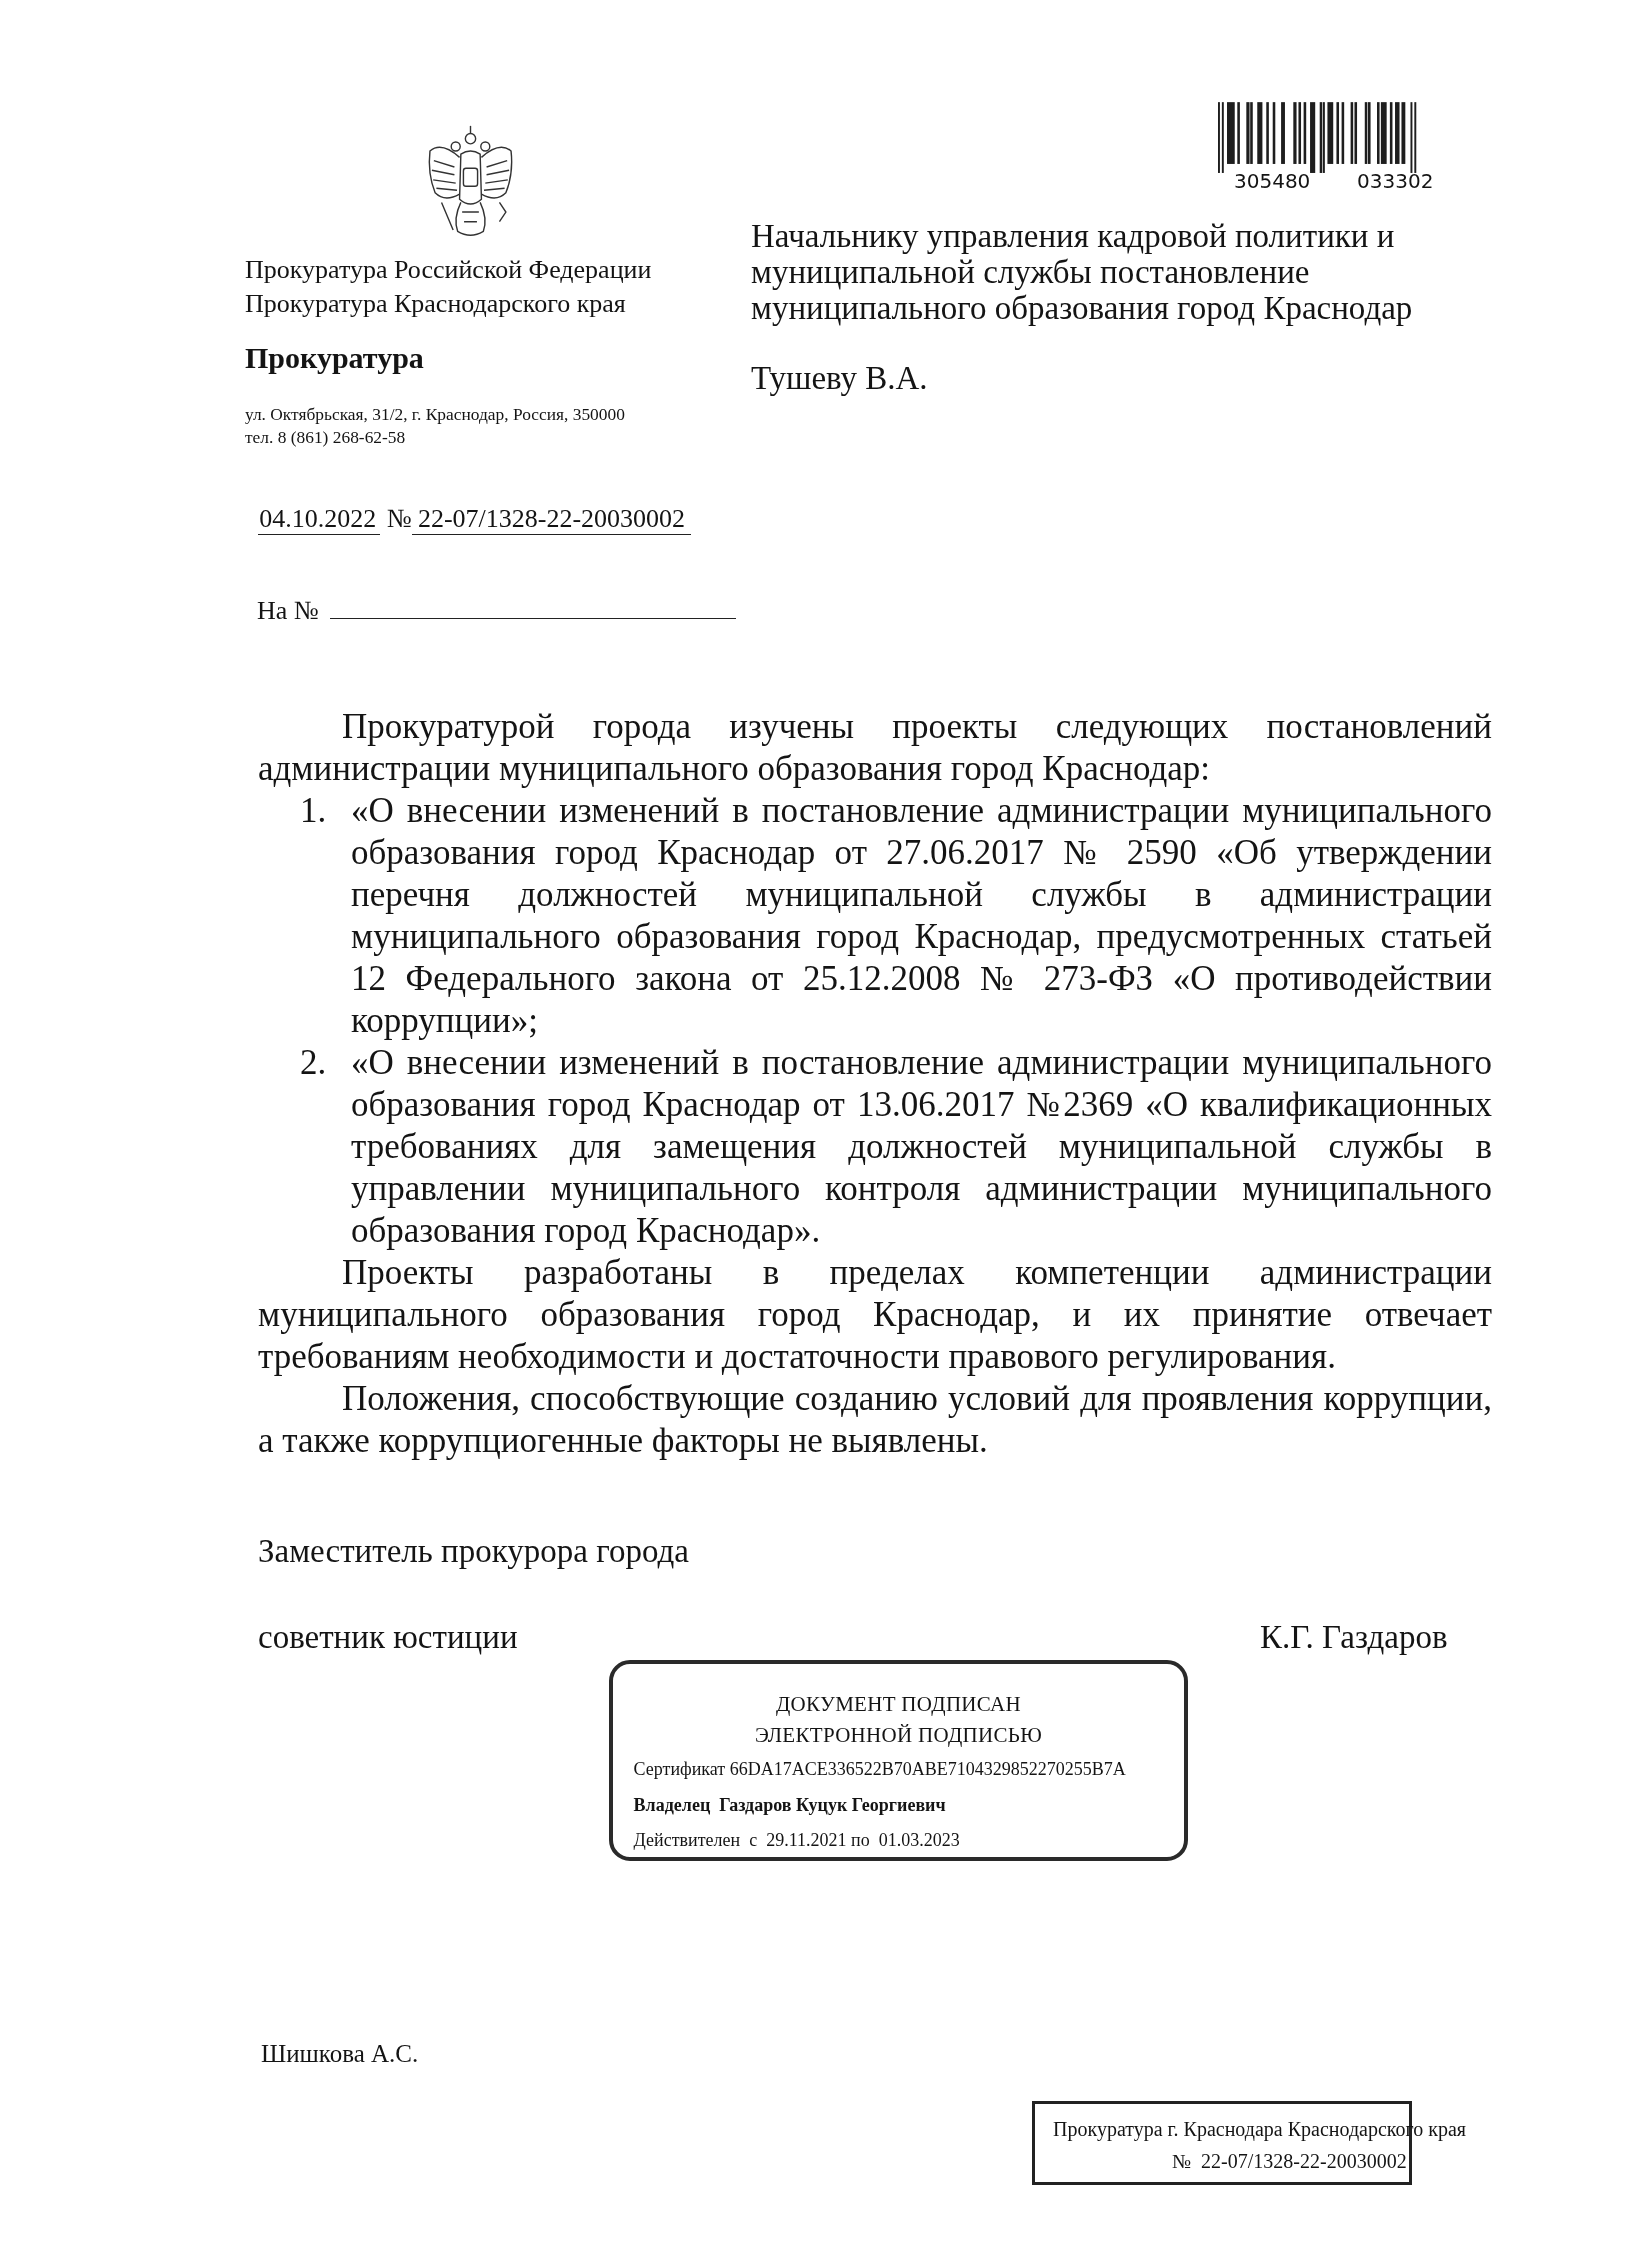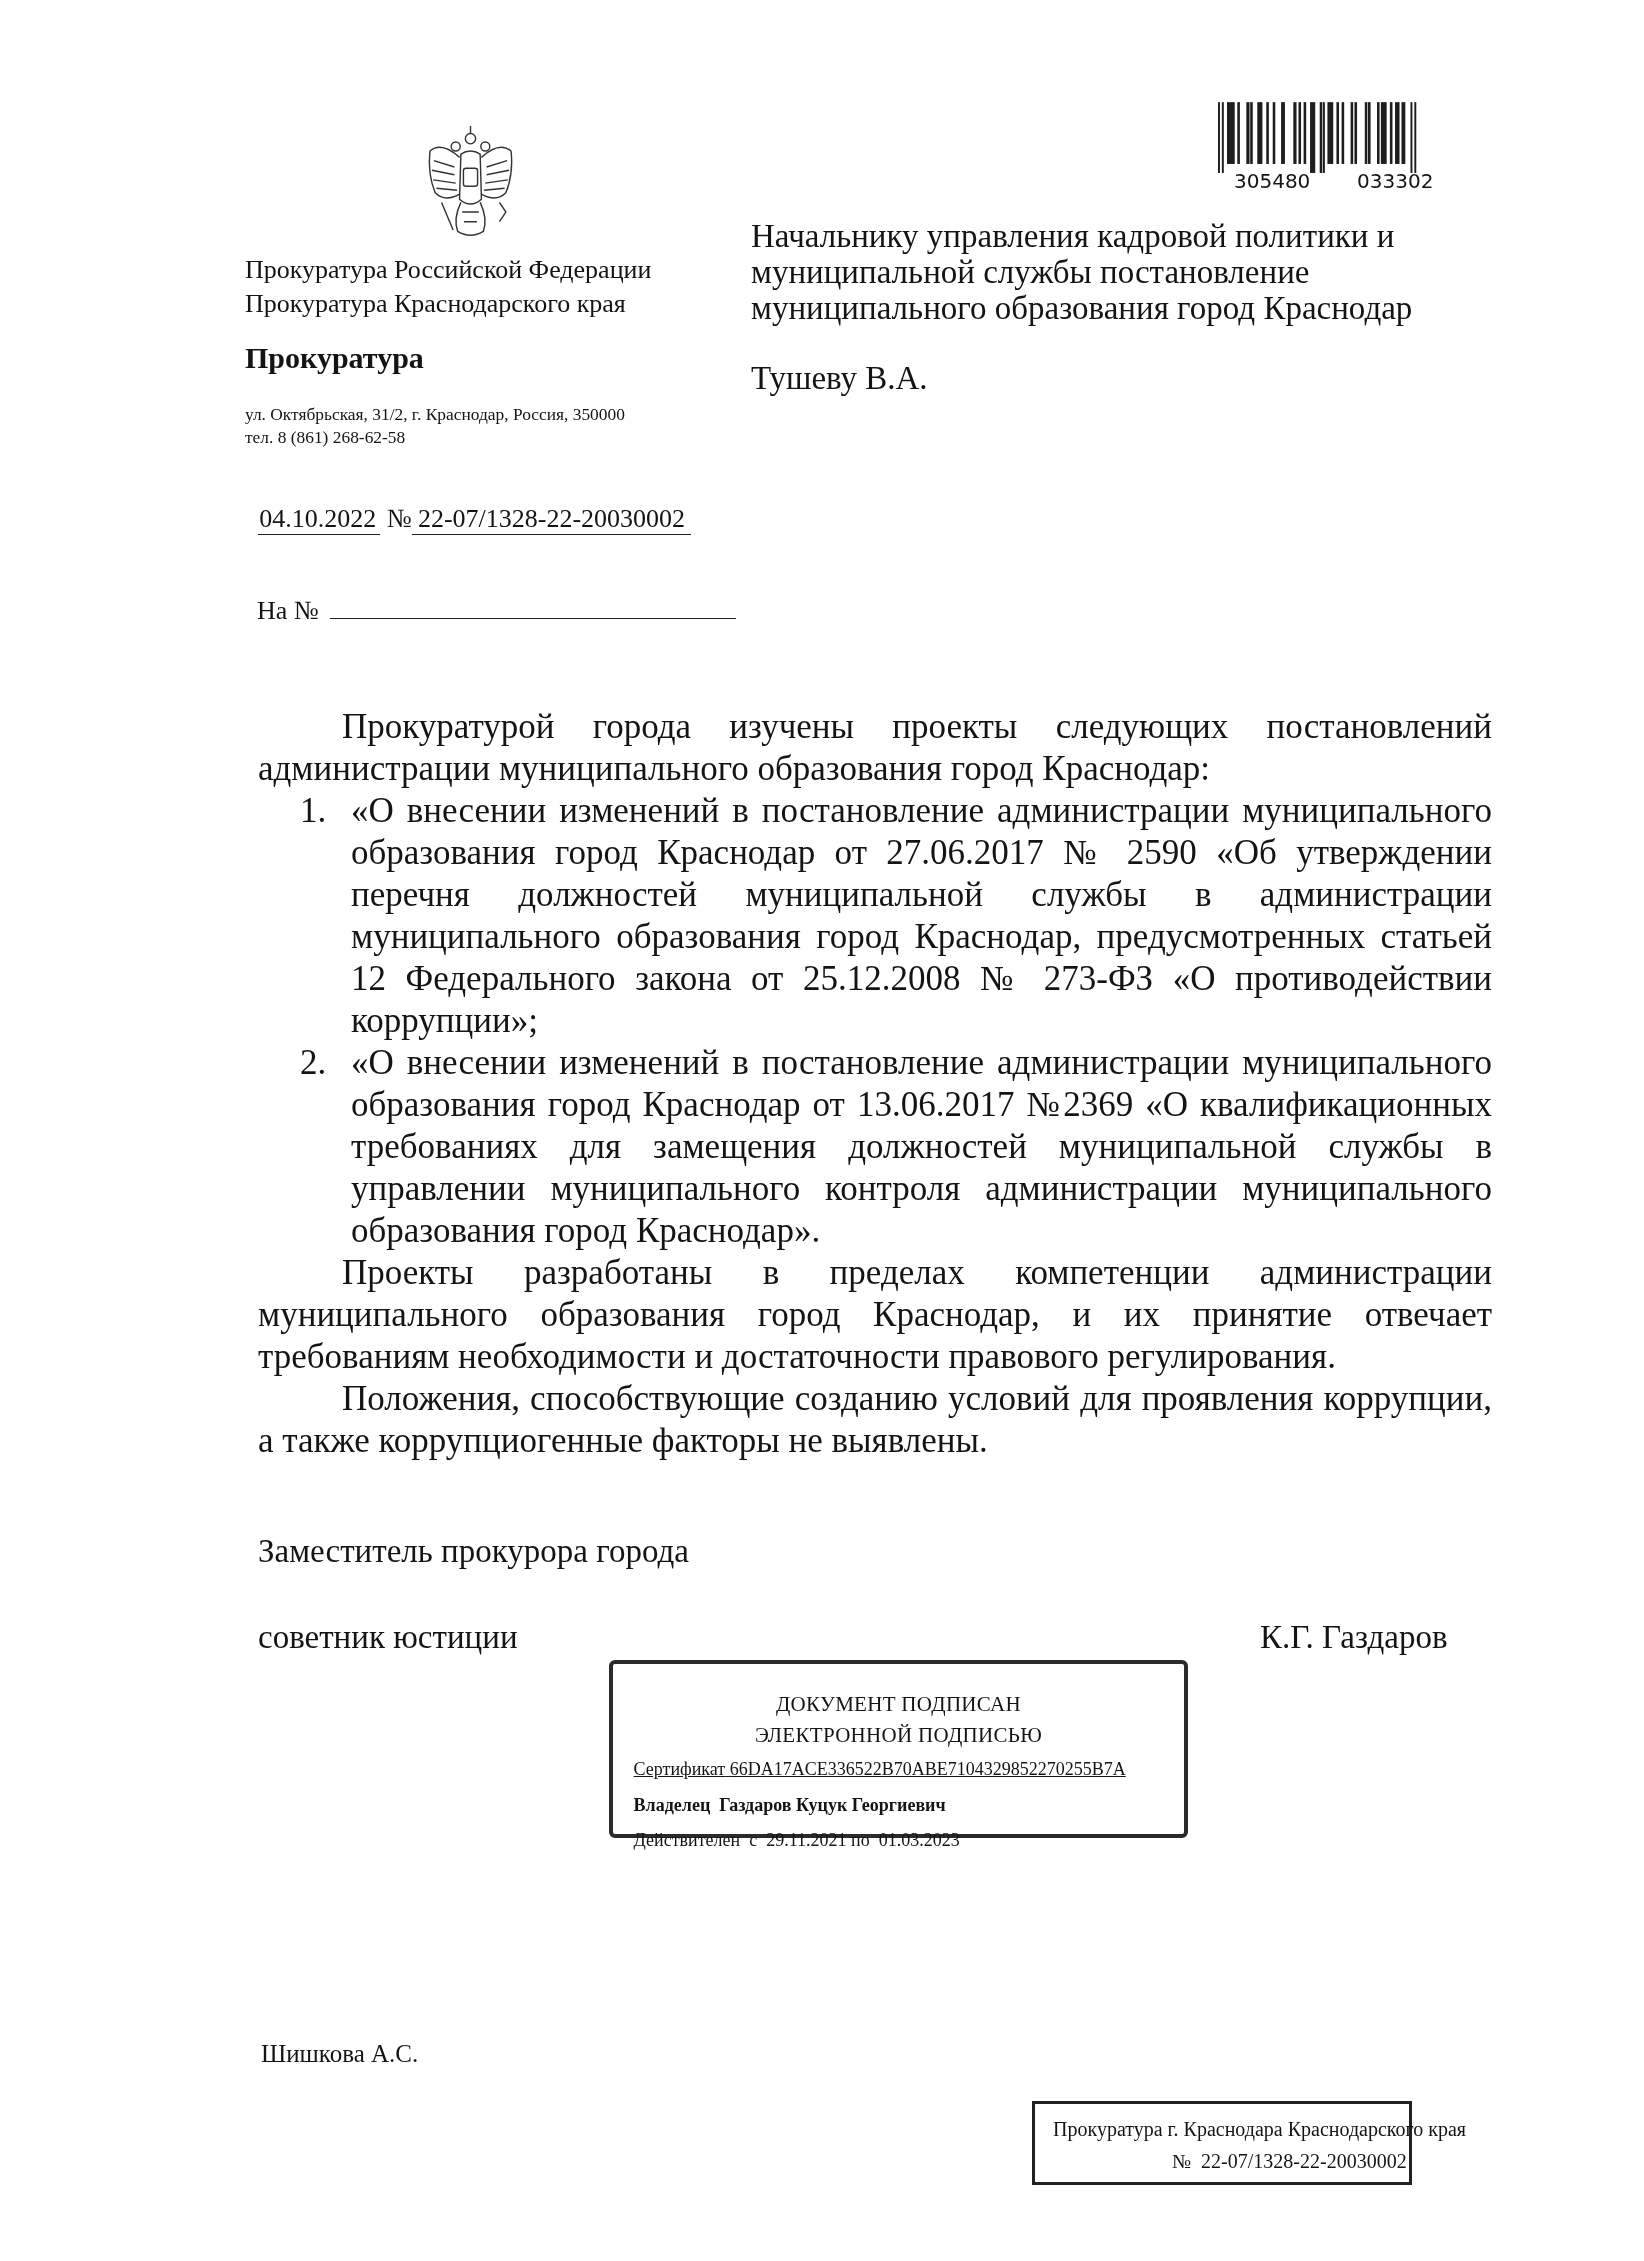--- a/index.html
+++ b/index.html
@@ -32,24 +32,24 @@
   #body { left: 258px; top: 706px; width: 1234px; font-size: 35px; line-height: 42px; }
   #body p { margin: 0; text-align: justify; text-indent: 84px; }
   #body ol { margin: 0; padding: 0; list-style: none; }
   #body li { position: relative; padding-left: 93px; text-align: justify; }
   #body li .num { position: absolute; left: 42px; top: 0; }
   
   #sig-title { left: 258px; top: 1533px; font-size: 33px; white-space: nowrap; }
   #sig-rank { left: 258px; top: 1619px; font-size: 33px; white-space: nowrap; }
   #sig-name { left: 1260px; top: 1619px; font-size: 33px; white-space: nowrap; }
   
-  #stamp { left: 609px; top: 1660px; width: 579px; height: 178px; border: 4.5px solid #2a2a2a; border-radius: 6px; box-sizing: border-box; }
+  #stamp { left: 609px; top: 1660px; width: 579px; height: 201px; border: 4.5px solid #2a2a2a; border-radius: 21px; box-sizing: border-box; }
   #stamp .st-head { position: absolute; left: 0; right: 0; text-align: center; font-size: 21px; line-height: 31px; top: 24.5px; letter-spacing: 0.3px; }
   #stamp .st-line { position: absolute; left: 20.6px; font-size: 18px; white-space: nowrap; }
-  #stamp .st-line.cert { top: 95px; text-decoration: underline; }
+  #stamp .st-line.cert { top: 95px; }
   #stamp .st-line.owner { top: 131px; font-weight: bold; }
   #stamp .st-line.valid { top: 166px; }
   #stamp .st-line.owner .lbl { font-weight: bold; }
   
   #executor { left: 261px; top: 2040px; font-size: 25px; white-space: nowrap; }
   
   #reg-box { left: 1032px; top: 2101px; width: 380px; height: 84px; border: 3.9px solid #222; box-sizing: border-box; }
   #reg-box .r1 { position: absolute; left: 18px; top: 14px; font-size: 20px; white-space: nowrap; }
   #reg-box .r2 { position: absolute; left: 137px; top: 46px; font-size: 20px; white-space: nowrap; }
 </style>

